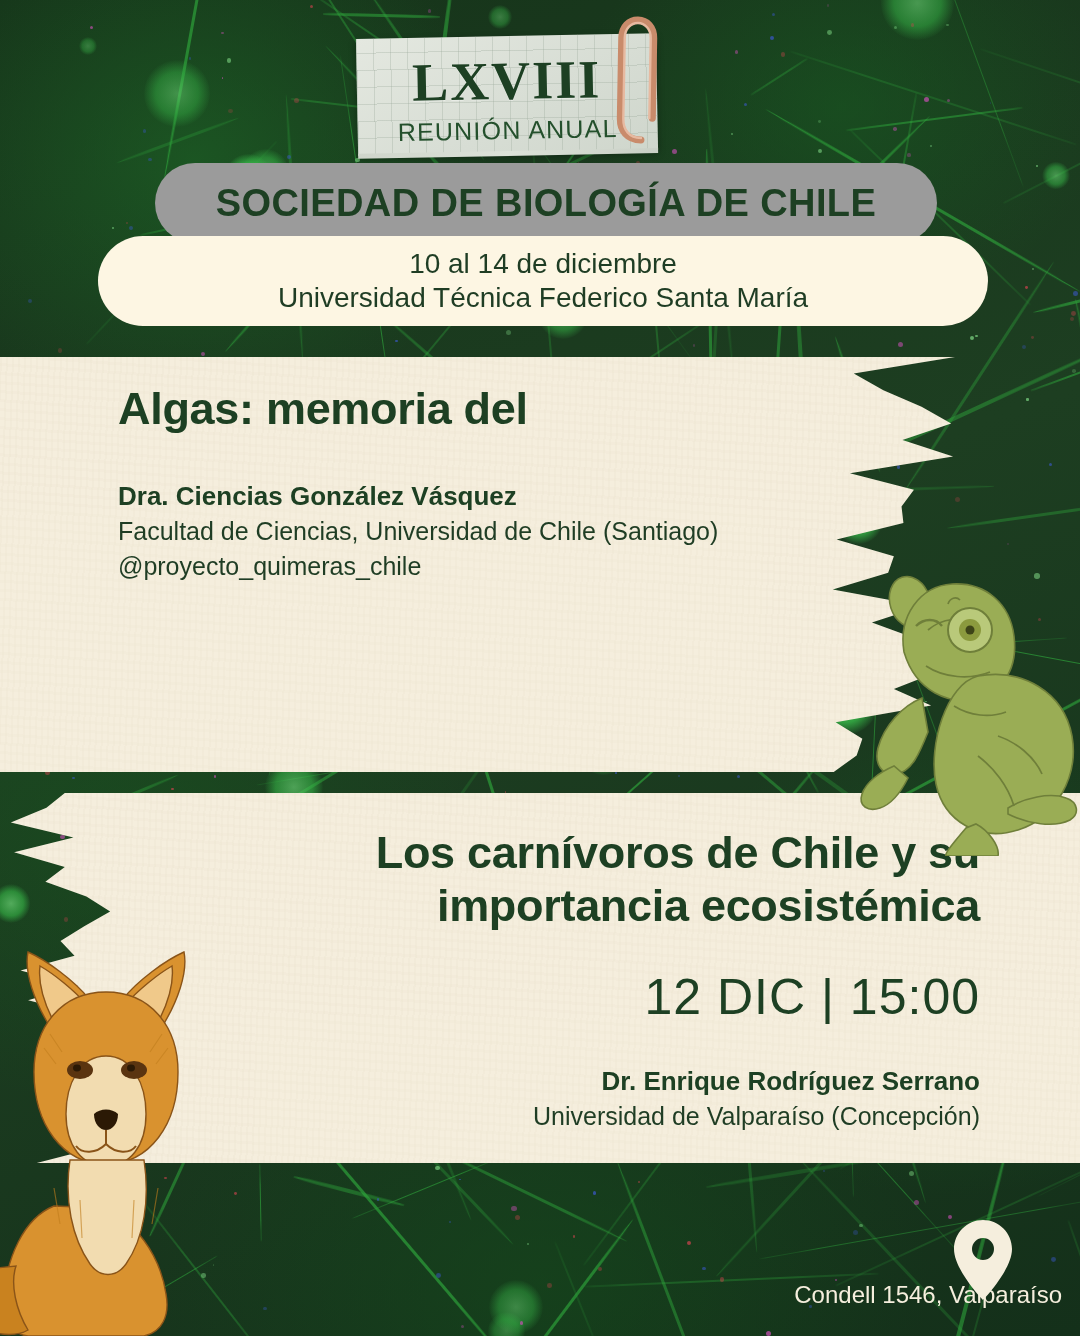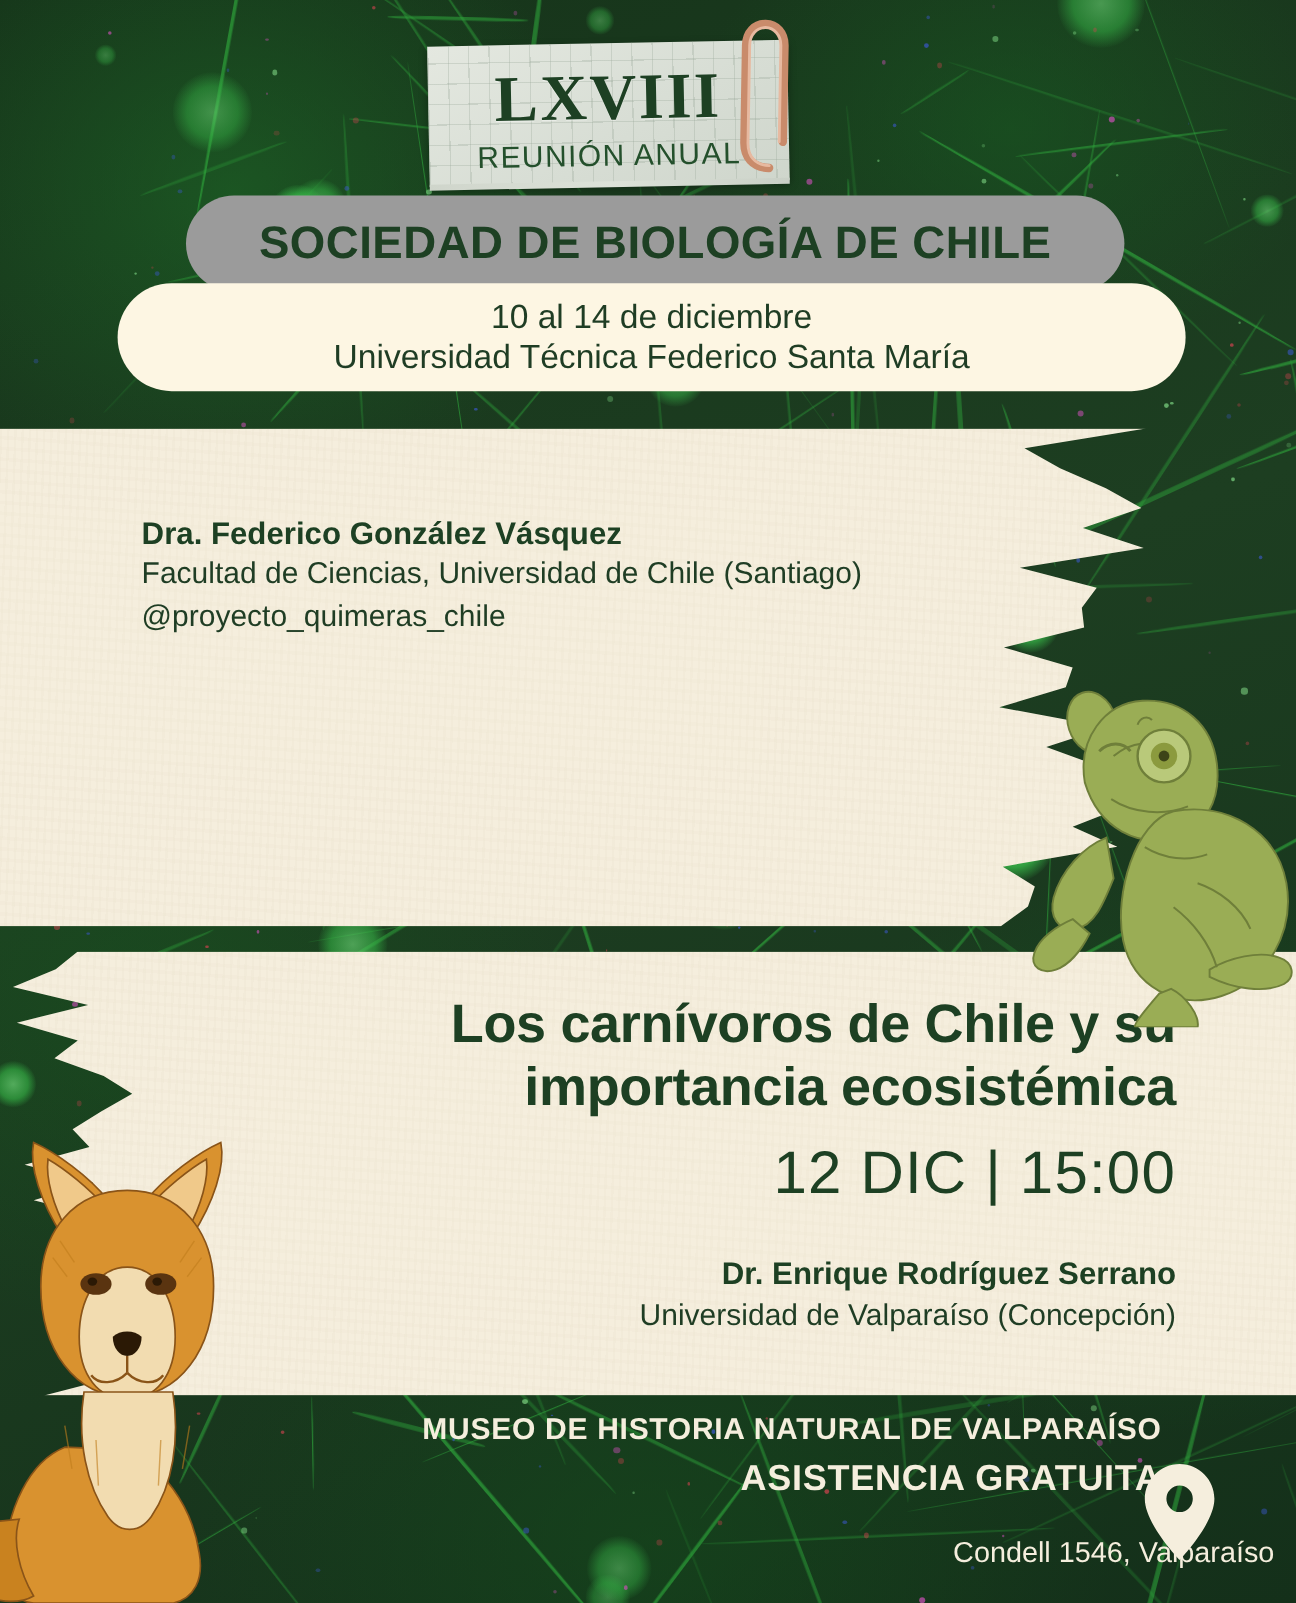--- a/index.html
+++ b/index.html
@@ -97,21 +97,21 @@
   .talk1 .spk {
     margin-top:44px; font-size:26px; font-weight:700; color:#1d4023; line-height:1.32;
   }
   .talk1 .meta { font-size:25px; color:#1f3d24; line-height:1.42; font-weight:400; }
 
   .talk2 { position:absolute; right:100px; top:826px; width:840px; text-align:right; }
   .talk2 .title {
     font-size:45px; font-weight:700; color:#1d4023; line-height:1.18; letter-spacing:-.3px;
   }
   .talk2 .date {
-    margin-top:16px; font-size:50px; color:#1d4023; letter-spacing:1px; font-weight:300;
+    margin-top:36px; font-size:50px; color:#1d4023; letter-spacing:1px; font-weight:300;
   }
   .talk2 .spk { margin-top:40px; font-size:26px; font-weight:700; color:#1d4023; }
   .talk2 .meta { font-size:25px; color:#1f3d24; margin-top:5px; }
 
   
   .frog { position:absolute; left:858px; top:556px; width:222px; height:300px; z-index:5; }
   .fox  { position:absolute; left:-6px; top:938px; width:250px; height:398px; z-index:5; }
 
   
   .footer { position:absolute; left:0; top:1163px; width:1080px; height:173px; }
@@ -638,21 +638,22 @@
   <div class="cream-pill">
     <div class="l1">10 al 14 de diciembre</div>
     <div class="l2">Universidad Técnica Federico Santa María</div>
   </div>
 
   <div class="panel" id="panel1" style="clip-path: polygon(0% 0%, 100% 0%, 89.4% 4%, 92.5% 8%, 96.5% 12%, 99.6% 16%, 94.5% 20%, 99.8% 24%, 89% 28%, 95.7% 32%, 94.4% 36%, 94.6% 40%, 87.6% 44%, 93.6% 48%, 93% 52%, 87.2% 56%, 96.6% 60%, 91.3% 64%, 96.1% 68%, 94.8% 72%, 98% 76%, 93.6% 80%, 97.5% 84%, 87.5% 88%, 90.3% 92%, 89.7% 96%, 87.3% 100%, 0% 100%);">
     <div class="grain"></div>
   </div>
 
   <div class="talk1">
-    <div class="spk">Dra. Federico González Vásquez</div>
+    <div class="title">Algas: memoria del</div>
+    <div class="spk">Dra. Ciencias González Vásquez</div>
     <div class="meta">Facultad de Ciencias, Universidad de Chile (Santiago)</div>
     <div class="meta">@proyecto_quimeras_chile</div>
   </div>
 
   <svg class="frog" viewBox="0 0 222 300">
     <g fill="#9aad55" stroke="#6f7f3a" stroke-width="1.6">
       <ellipse cx="52" cy="46" rx="20" ry="26" transform="rotate(-18 52 46)"></ellipse>
       <path d="M46 96 C40 60 62 30 94 28 C128 26 152 48 156 80 C160 112 146 134 120 142
                C92 150 58 136 46 96 Z"></path>
       <path d="M120 120 C164 112 206 136 214 180 C221 220 198 262 160 274
@@ -712,24 +713,20 @@
     <path d="M112 192 L112 206" stroke="#8a5418" stroke-width="2" fill="none"></path>
     <path d="M112 206 C102 216 88 216 82 208" stroke="#8a5418" stroke-width="2" fill="none"></path>
     <path d="M112 206 C122 216 136 216 142 208" stroke="#8a5418" stroke-width="2" fill="none"></path>
     <g stroke="#c07d1c" stroke-width="1.2" opacity=".6">
       <path d="M50 110 L62 126 M56 96 L68 114 M174 110 L162 126 M168 96 L156 114"></path>
       <path d="M60 250 L66 286 M86 262 L88 300 M140 262 L138 300 M164 250 L158 286"></path>
     </g>
   </svg>
 
   <div class="footer">
-    <div class="f-rows">
-      <div class="f-line1">MUSEO DE HISTORIA NATURAL DE VALPARAÍSO</div>
-      <div class="f-line2">ASISTENCIA GRATUITA</div>
-    </div>
     <div class="f-addr">Condell 1546, Valparaíso</div>
   </div>
 
   <svg class="pin" viewBox="0 0 62 84">
     <path d="M31 2 C15 2 2 15 2 31 C2 52 31 82 31 82 C31 82 60 52 60 31 C60 15 47 2 31 2 Z
              M31 20 A11 11 0 1 1 31 42 A11 11 0 1 1 31 20 Z" fill="#f5eedd" fill-rule="evenodd"></path>
   </svg>
 
 </div>
 

